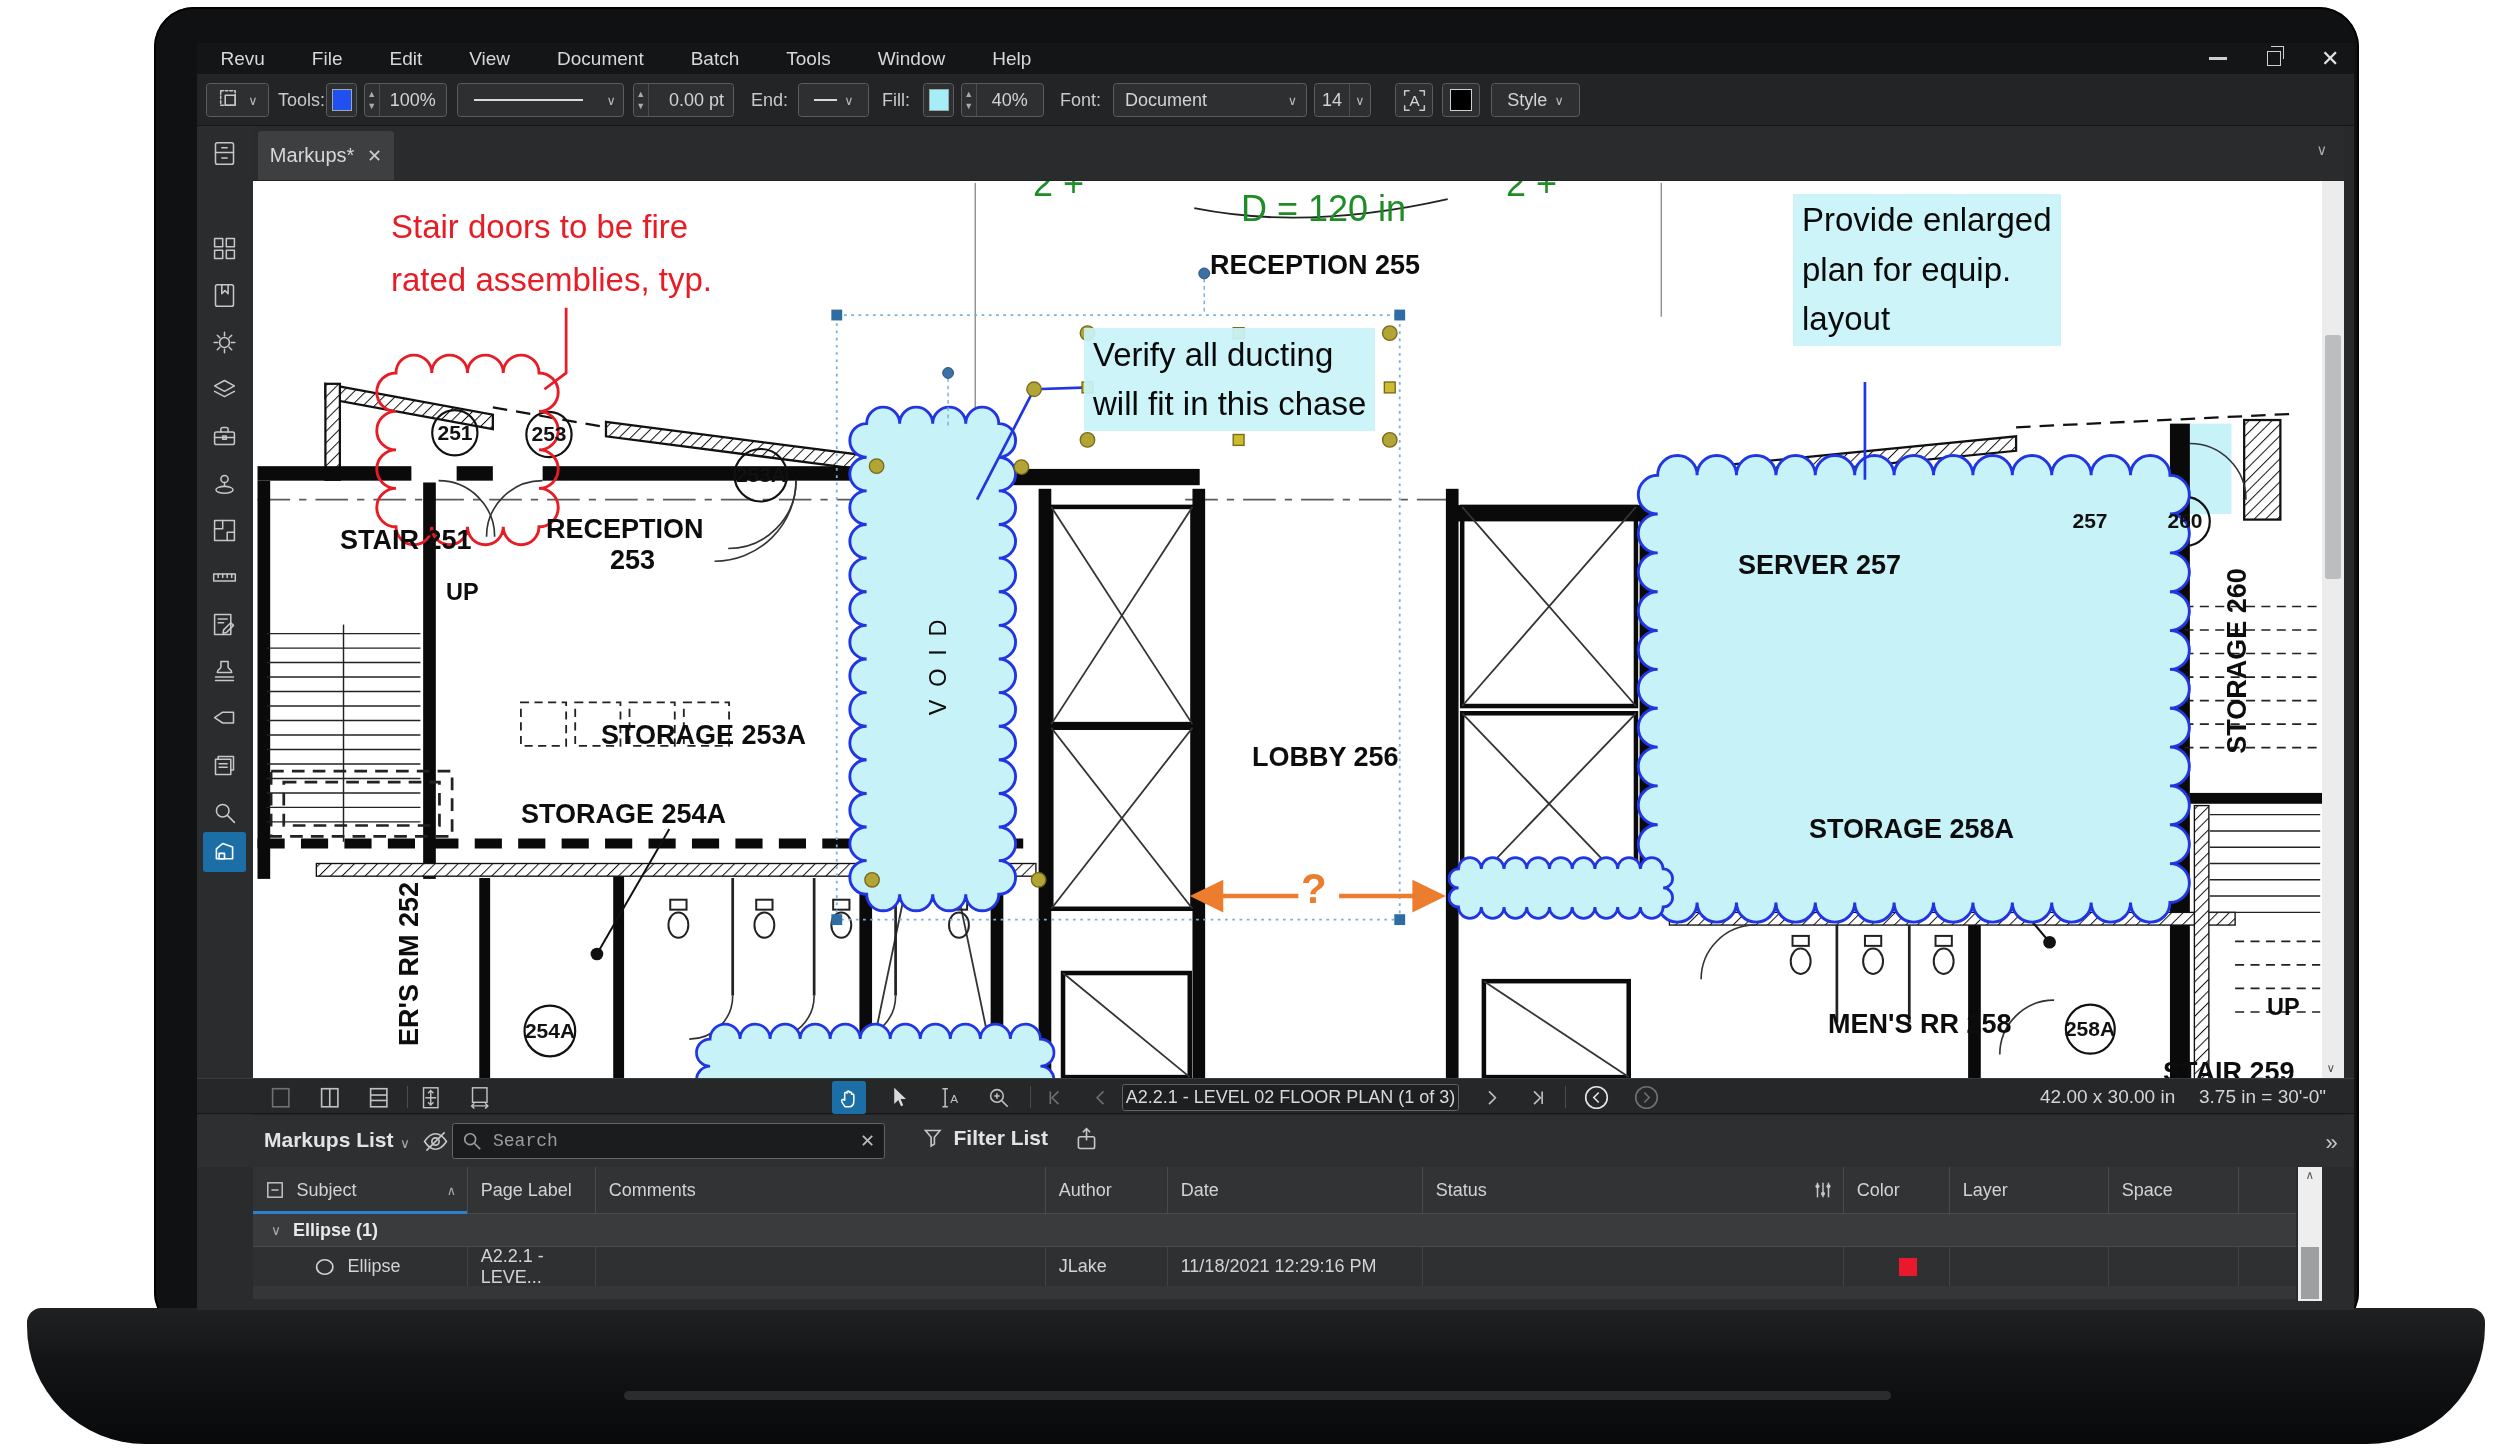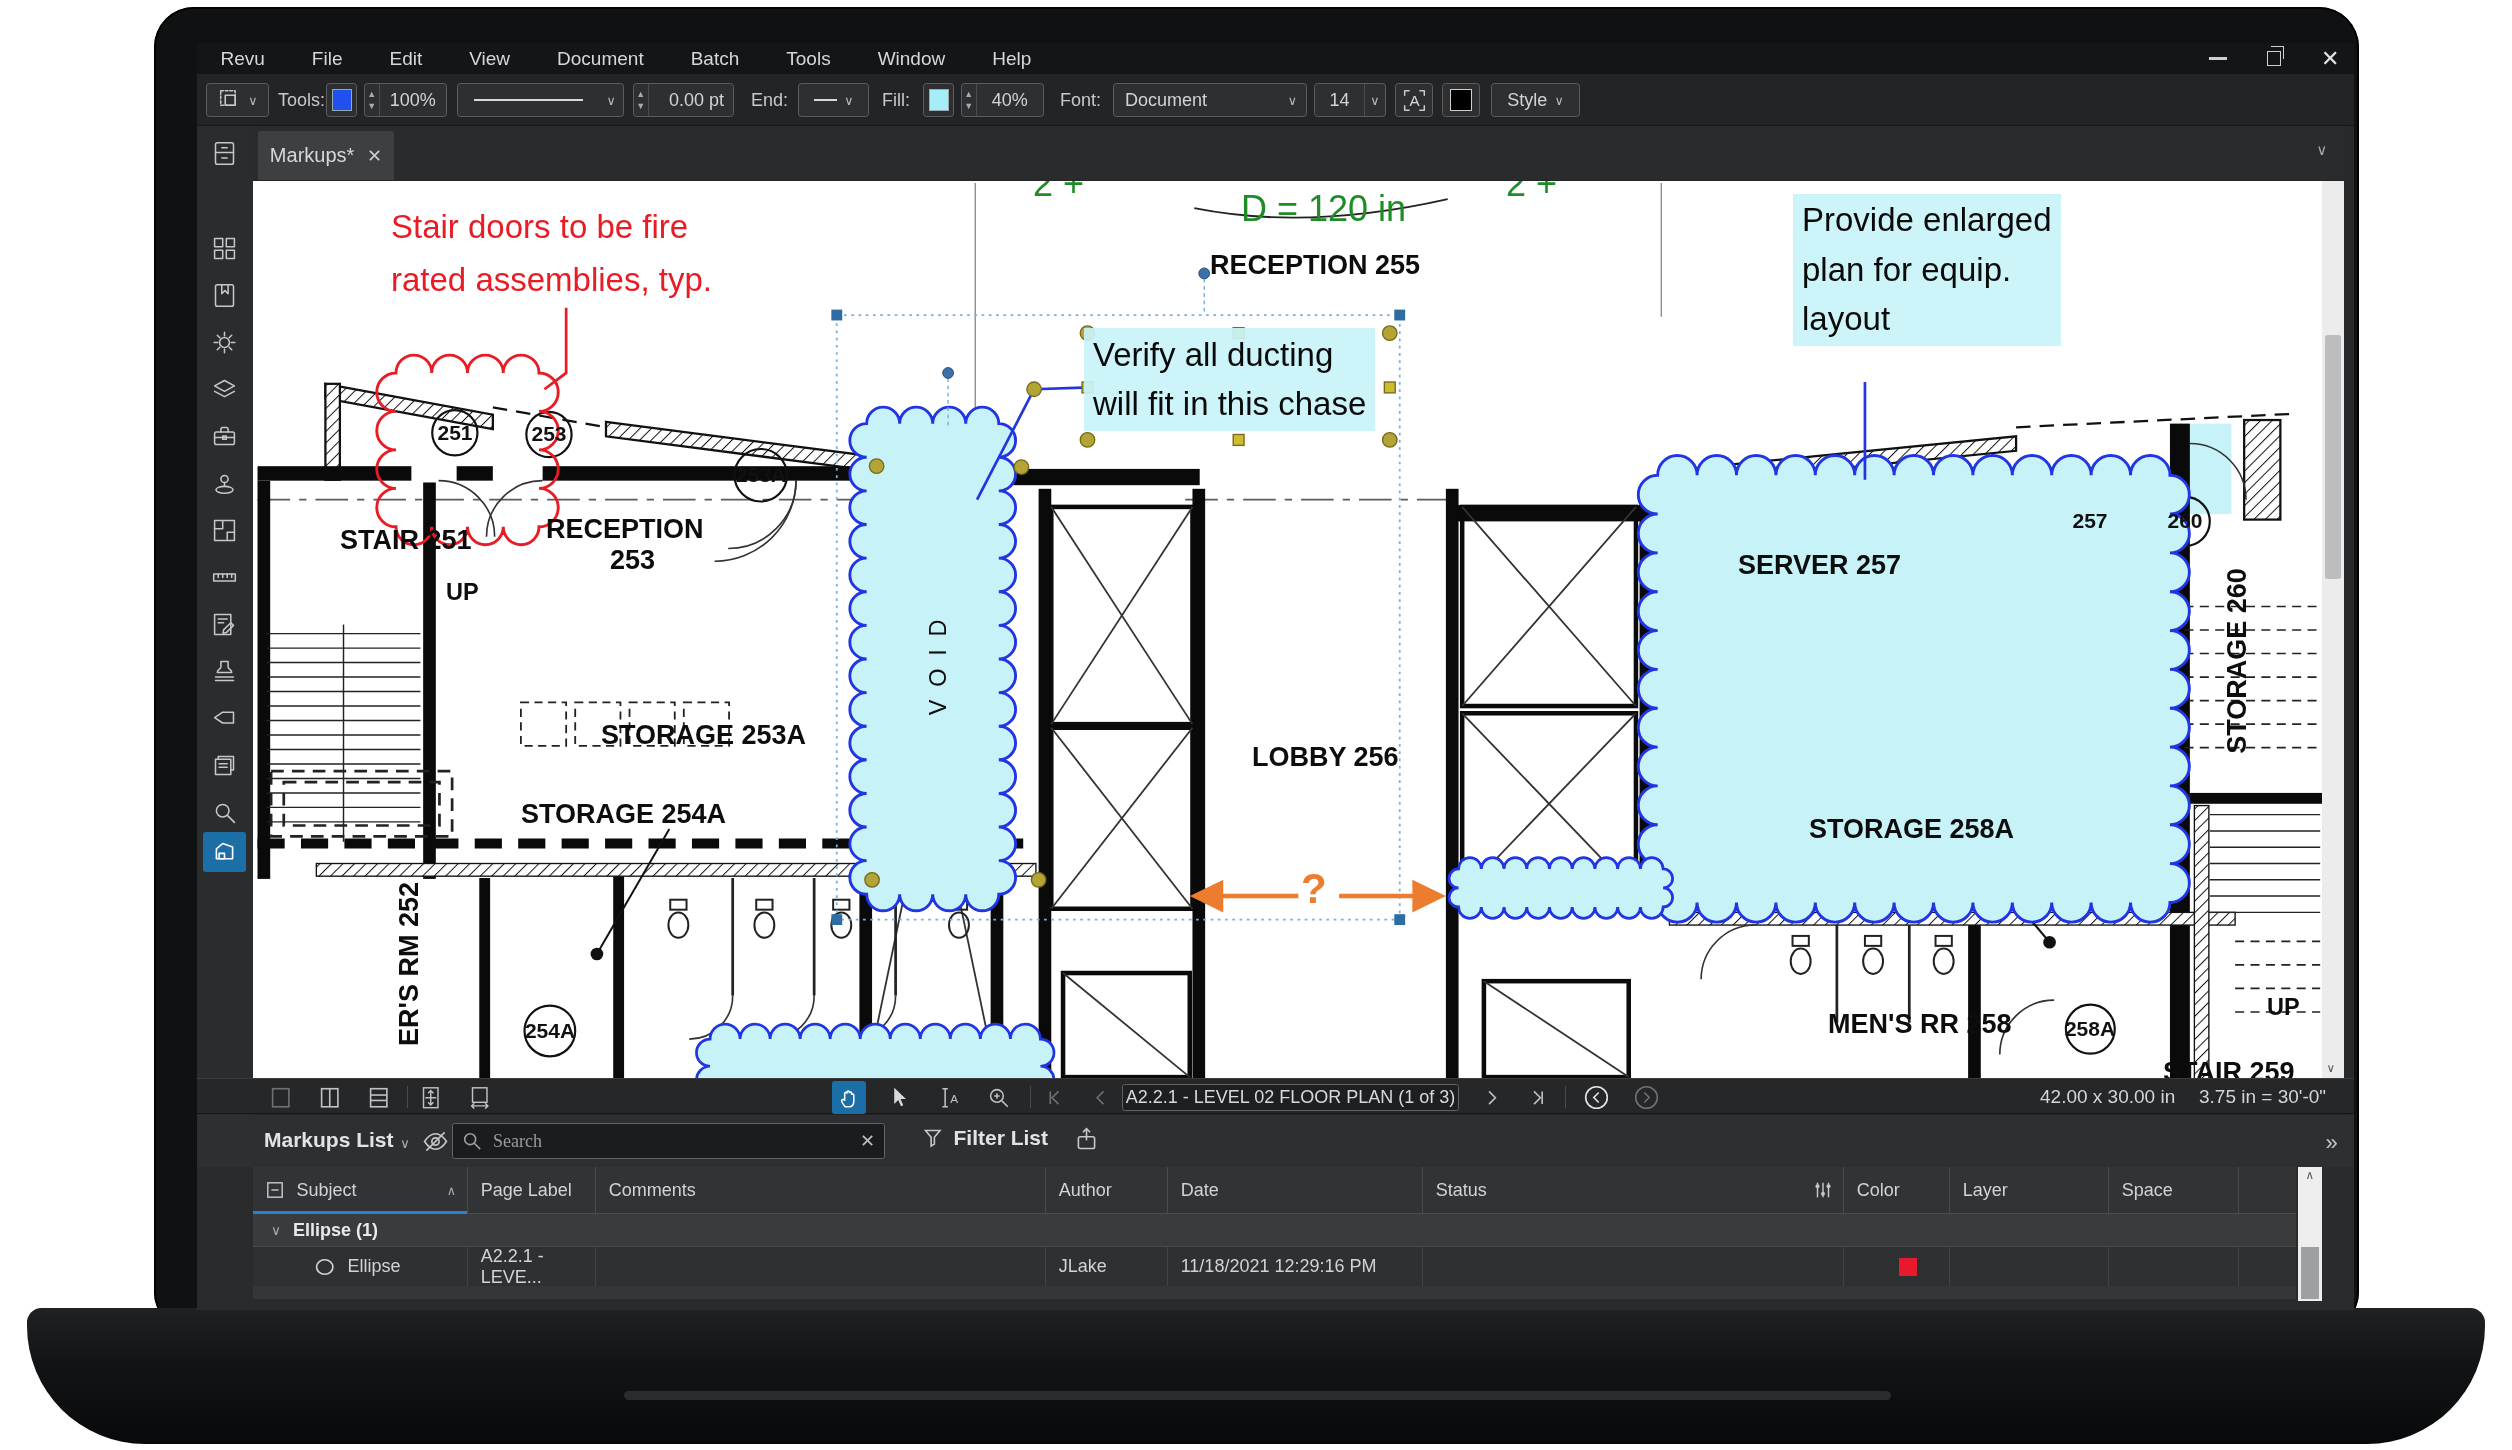--- a/index.html
+++ b/index.html
@@ -42,21 +42,21 @@
   .greennote{position:absolute;color:#1f8d26;font-size:36px;white-space:nowrap}
   
   #navbar{position:absolute;left:0;top:1035px;width:100%;height:36px;background:#262728;border-top:0.9px solid #3a3b3c;border-bottom:0.9px solid #161718}
   .nico{position:absolute;top:1.8px;width:34px;height:33px;display:flex;align-items:center;justify-content:center}
   .nico.sel{background:#1b6ea6;border-radius:2.7px}
   #pagebox{position:absolute;left:925px;top:4.5px;width:337px;height:27px;background:#1e1f20;border:0.9px solid #606162;border-radius:2.7px;color:#d8d9da;font-size:18px;display:flex;align-items:center;justify-content:center}
   .nvtxt{position:absolute;top:0;height:36px;display:flex;align-items:center;color:#d4d5d6;font-size:19px}
   
   #phead{position:absolute;left:0;top:1072px;width:100%;height:52px;background:#2e2f30;color:#e2e3e4}
   #searchbox{position:absolute;left:255px;top:8.1px;width:433px;height:36px;background:#1b1c1d;border:0.9px solid #636465;border-radius:2.7px;display:flex;align-items:center;padding:0 9px;gap:9px}
-  #searchbox input{flex:1;background:transparent;border:none;outline:none;color:#fef9c3;font-size:18px;font-family:Liberation Serif, serif}
+  #searchbox input{flex:1;background:transparent;border:none;outline:none;color:#fef9c3;font-size:18px;font-family:Liberation Mono, monospace}
   #searchbox input::placeholder{color:#9b9c9d}
   #table{position:absolute;left:0;top:1124px;width:100%;height:143px;background:#2a2b2c;color:#d2d3d4;font-size:18px}
   .hrow{position:absolute;left:56px;top:0;width:2043px;height:47px;background:#323334;border-bottom:0.9px solid #4a4b4c}
   .col{position:absolute;top:0;height:100%;border-left:0.9px solid #494a4b;display:flex;align-items:center;padding-left:12.7px}
   .grow{position:absolute;left:56px;top:47px;width:2043px;height:33px;background:#3a3b3c;border-bottom:0.9px solid #4a4b4c;display:flex;align-items:center}
   .drow{position:absolute;left:56px;top:80px;width:2043px;height:40px;background:#2f3031;border-bottom:0.9px solid #4a4b4c}
   .sliver{position:absolute;left:56px;top:119px;width:2043px;height:12.7px;background:#353637}
   .cell{position:absolute;top:0;height:100%;display:flex;align-items:center;padding-left:12.7px;border-left:0.9px solid #414243}
   #tscroll{position:absolute;left:2101px;top:0;width:23.5px;height:134px;background:#eeeeee}
   #tscroll .thumb{position:absolute;left:2.7px;top:80px;width:18px;height:52px;background:#9e9fa0}
@@ -140,21 +140,21 @@
           <span>▲</span>
           <span>▼</span>
         </div>
         <div style="flex:1;text-align:center">40%</div>
       </div>
     <div class="lbl" style="left:863px">Font:</div>
     <div class="ctrl" style="left:916px;width:194px;justify-content:flex-start;padding-left:11px">
         <span>Document</span>
         <span class="chev" style="margin-left:auto;margin-right:9px">∨</span>
       </div>
-    <div class="ctrl" style="left:1117px;width:72px">
+    <div class="ctrl" style="left:1117px;width:57px">
         <span style="flex:1;text-align:center;border-right:0.9px solid #4c4d4e;height:100%;display:flex;align-items:center;justify-content:center">14</span>
         <span class="chev" style="margin:0 5.4px">∨</span>
       </div>
     <div class="ctrl" style="left:1198px;width:38px">
       <svg width="25" height="25" viewBox="0 0 28 28" style="font-size:20px">
           <text x="14" y="20" text-anchor="middle" fill="#d8d9da" font-size="17" font-family="Liberation Sans">A</text>
           <g class="icostroke" stroke-width="1.4">
             <path d="M3,8 V3 H8 M20,3 h5 v5 M25,20 v5 h-5 M8,25 H3 v-5"></path>
           </g>
         </svg>

